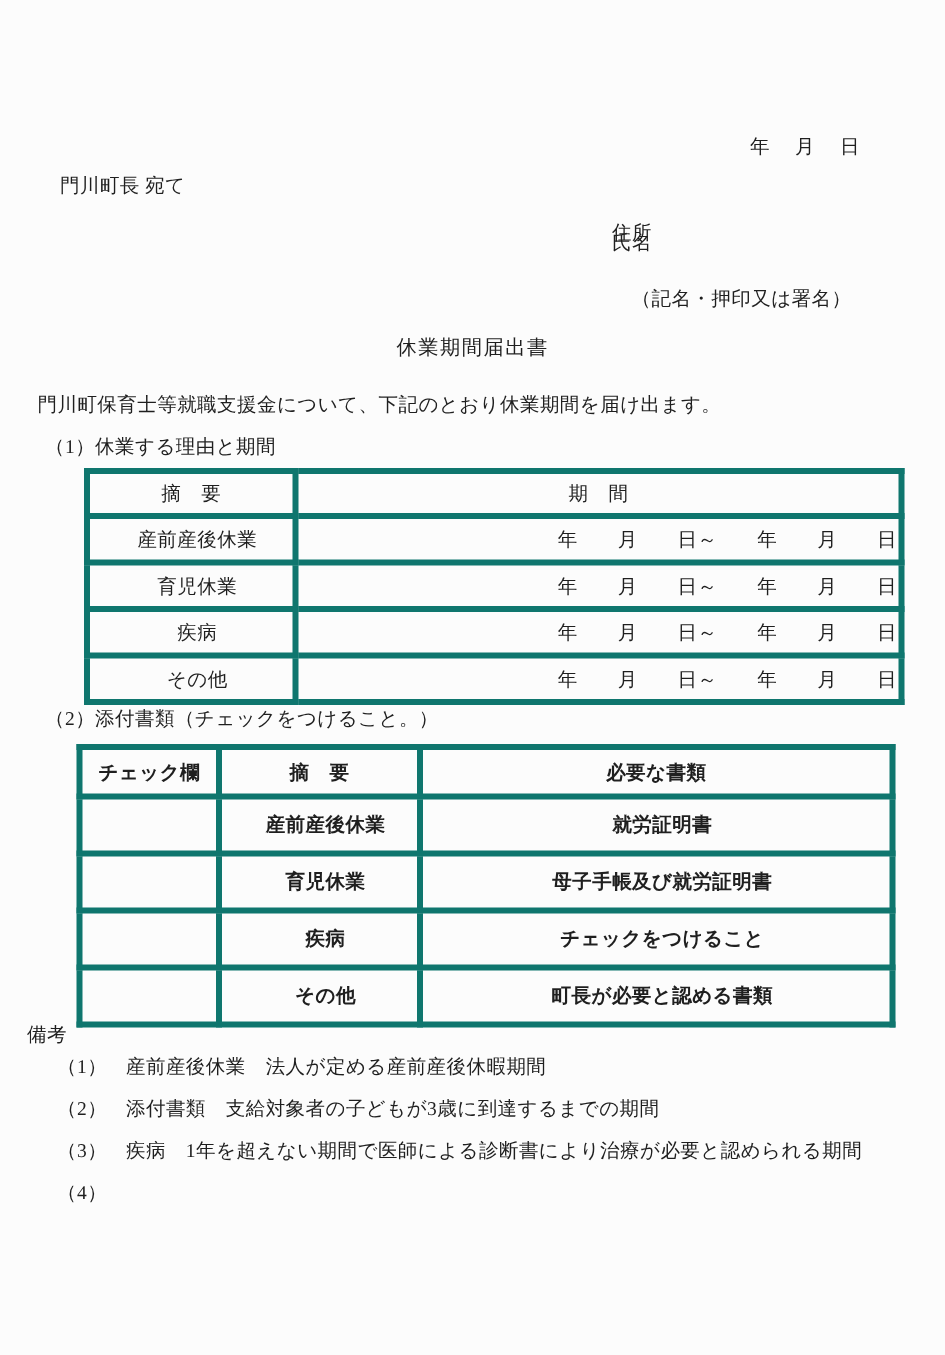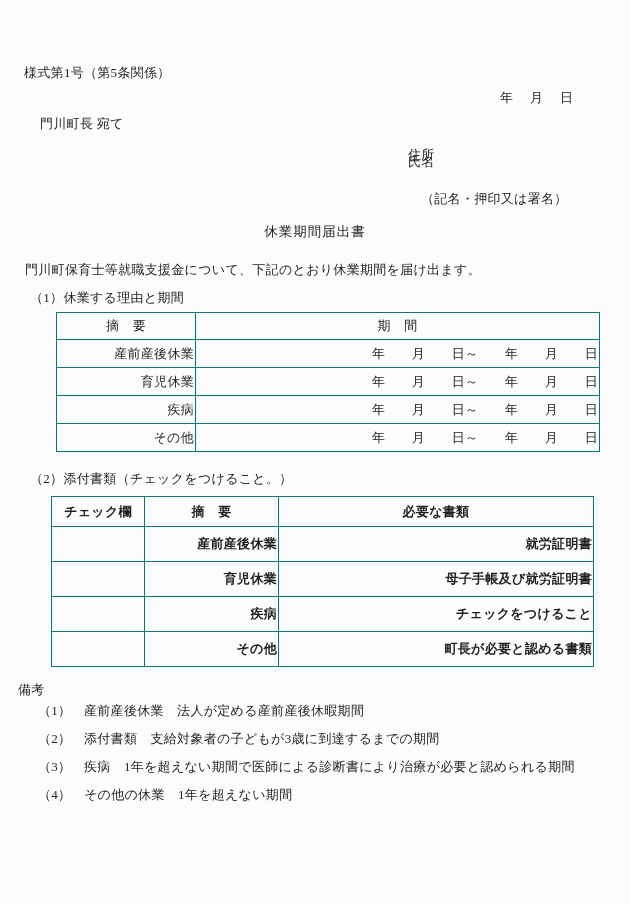--- a/index.html
+++ b/index.html
@@ -14,42 +14,41 @@
     font-size: 13px;
     letter-spacing: 0.3px;
     overflow: hidden;
   }
   .abs { position: absolute; white-space: nowrap; }
   .page-title { width: 100%; text-align: center; font-size: 13.5px; letter-spacing: 1px; }
   .small-note { font-size: 13px; }
   .date-line { letter-spacing: 2px; }
 
   table { border-collapse: collapse; table-layout: fixed; }
-  td { border: 1px solid #0f766e; vertical-align: middle; font-size: 13px; overflow: hidden; }
+  td { border: 4px solid #0f766e; vertical-align: middle; font-size: 13px; overflow: hidden; }
   .hcell { text-align: center; }
-  .lcell { text-align: right; padding-left: 9px; }
+  .lcell { text-align: center; padding-left: 9px; }
   .ccell { text-align: right; }
 
   .t1 { width: 543px; }
   .t1 .hrow td { height: 24px; }
   .t1 .drow td { height: 25px; }
 
   .t2 { width: 542px; }
   .t2 .hrow td { height: 27px; }
   .t2 .drow td { height: 32px; }
 
   .remark-item { display: flex; height: 28px; align-items: flex-start; }
   .remark-num { width: 46px; flex: 0 0 46px; }
 </style>
 </head>
 <body>
 
 <div class="page">
 
-  <div class="abs" style="left:24px; top:64px;">様式第1号（第5条関係）</div>
 
   <div class="abs date-line" style="left:500px; top:89px;">年　月　日</div>
 
   <div class="abs" style="left:40px; top:115px;">門川町長 宛て</div>
 
   <div class="abs" style="left:408px; top:146px;">住所</div>
 
   <div class="abs" style="left:408px; top:153px;">氏名</div>
 
   <div class="abs small-note" style="left:421px; top:190px;">（記名・押印又は署名）</div>
@@ -136,17 +135,16 @@
     <div class="remark-item">
       <span class="remark-num">（2）</span>
       <span>添付書類　支給対象者の子どもが3歳に到達するまでの期間</span>
     </div>
     <div class="remark-item">
       <span class="remark-num">（3）</span>
       <span>疾病　1年を超えない期間で医師による診断書により治療が必要と認められる期間</span>
     </div>
     <div class="remark-item">
       <span class="remark-num">（4）</span>
-      <span>その他の休業　1年を超えない期間</span>
     </div>
   </div>
 
 </div>
 
 </body></html>

